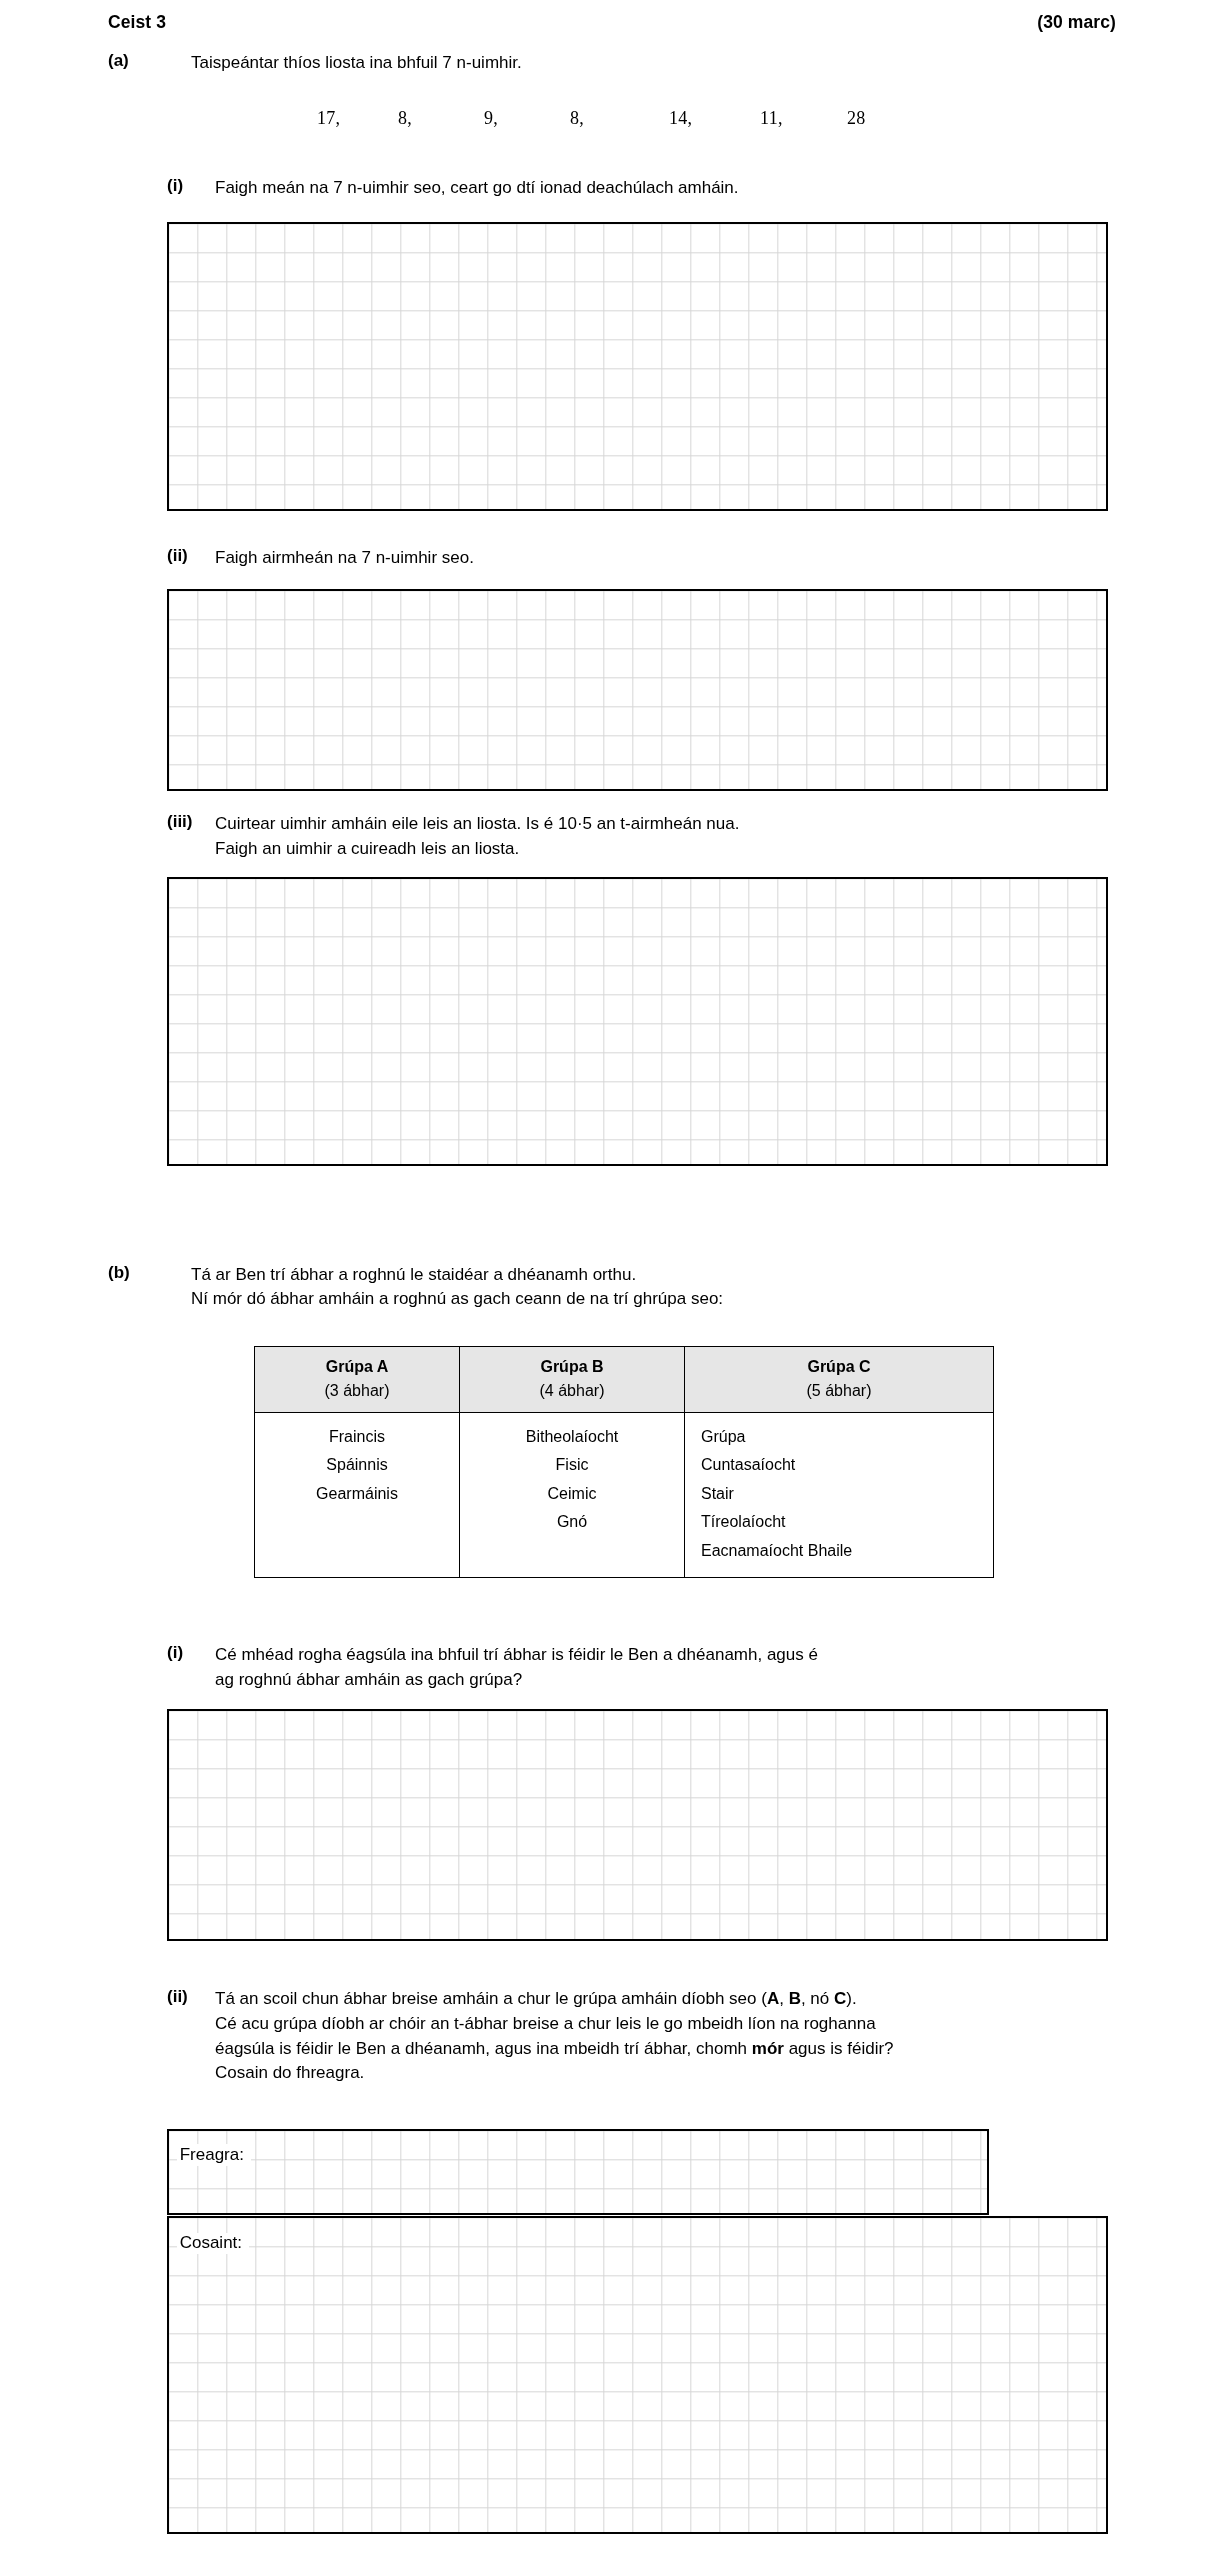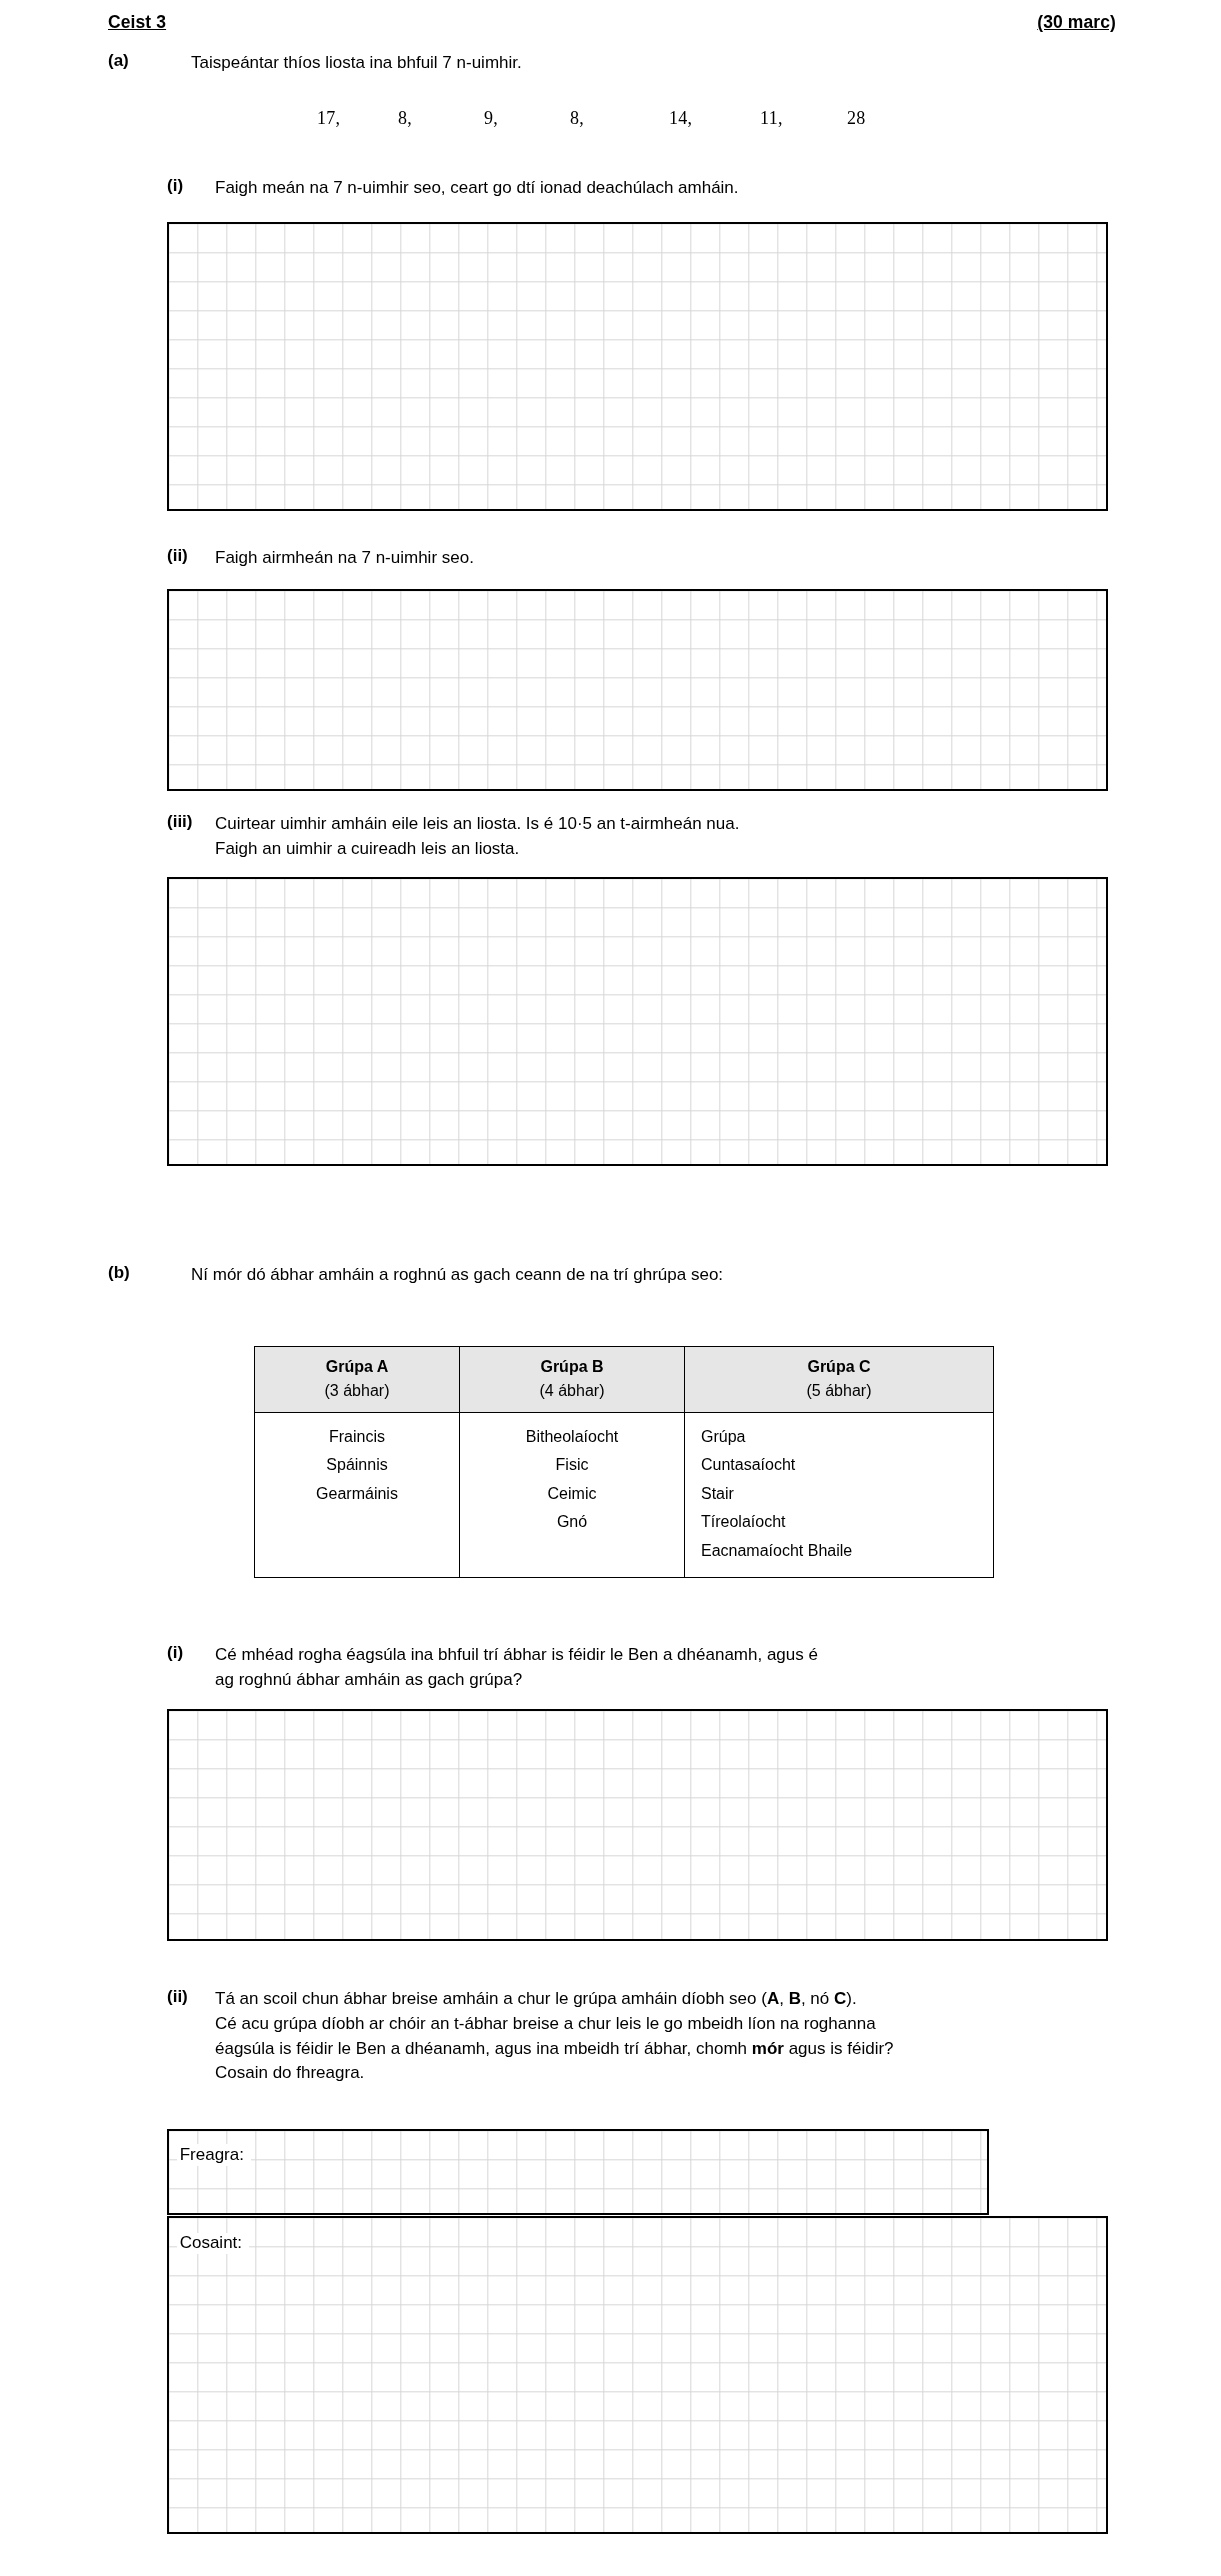--- a/index.html
+++ b/index.html
@@ -14,21 +14,21 @@
     width:1221px;
     height:2576px;
     background:#ffffff;
     overflow:hidden;
   }
 
   
   .hdr{
     position:absolute;
     left:108px; top:12px; width:1008px;
-    display:flex; justify-content:space-between; align-items:flex-start;text-decoration:underline;
+    display:flex; justify-content:space-between; align-items:flex-start;
   }
   .hdr-title{ font-size:17.5px; font-weight:bold; letter-spacing:0.1px;}
   .hdr-marks{ font-size:17.5px; font-weight:bold; letter-spacing:0.1px;}
 
   
   .part{ position:absolute; display:flex; }
   .part-lbl{
     width:51px; flex:none;
     font-size:17px; font-weight:bold;
   }
@@ -135,20 +135,21 @@
     <div class="sub-body">
       <div>Cuirtear uimhir amháin eile leis an liosta.  Is é 10·5 an t-airmheán nua.</div>
       <div>Faigh an uimhir a cuireadh leis an liosta.</div>
     </div>
   </div>
   <div class="gridbox" style="left:167px; top:877px; width:941px; height:289px;"></div>
 
   <div class="part" style="left:108px; top:1263px; width:941px;">
     <div class="part-lbl">(b)</div>
     <div class="part-body">
+      <div>Tá ar Ben trí ábhar a roghnú le staidéar a dhéanamh orthu.</div>
       <div>Ní mór dó ábhar amháin a roghnú as gach ceann de na trí ghrúpa seo:</div>
     </div>
   </div>
 
   <table class="subj-table" style="left:254px; top:1346px; width:712px;">
     <thead>
       <tr>
         <th style="width:196px">
           <span>Grúpa A</span>
           <span class="cnt">(3 ábhar)</span>

